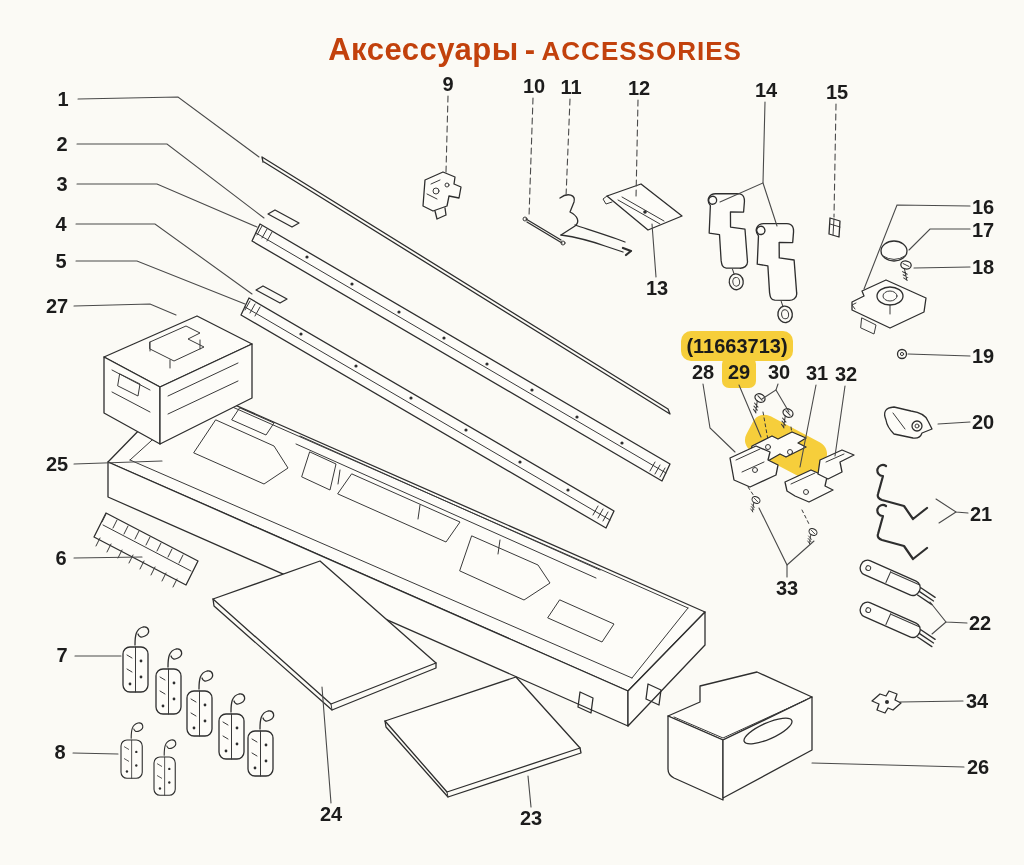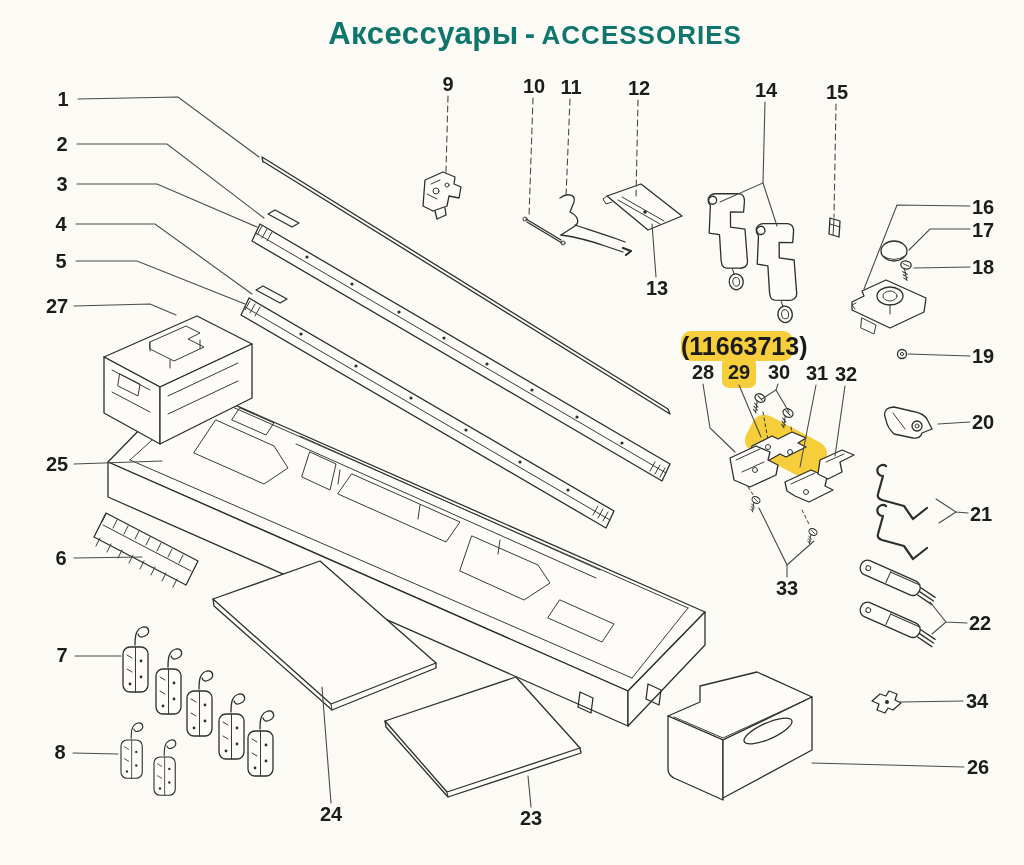--- a/index.html
+++ b/index.html
@@ -1,25 +1,25 @@
 <!DOCTYPE html>
 <html><head>
 <meta charset="utf-8">
 <style>
   html,body{margin:0;padding:0;}
   body{width:1024px;height:865px;position:relative;background:#FBFAF5;
        font-family:"Liberation Sans",sans-serif;overflow:hidden;}
-  .page-title{position:absolute;top:16px;left:535px;transform:translateX(-50%);
-       white-space:nowrap;color:#0f766e;letter-spacing:.5px;}
+  .page-title{position:absolute;top:32px;left:535px;transform:translateX(-50%);
+       white-space:nowrap;color:#c2410c;letter-spacing:.5px;}
   .page-title .ru{font-size:31px;font-weight:bold;}
   .page-title .sep{font-size:31px;font-weight:bold;margin:0 6px;}
   .page-title .en{font-size:26px;font-weight:bold;letter-spacing:1px;}
   .part-badge{position:absolute;left:681px;top:331px;width:112px;height:30px;
        border-radius:10px;text-align:center;line-height:30px;
-       font-size:25px;font-weight:bold;color:#1a1a1a;z-index:5;}
+       font-size:20px;font-weight:bold;color:#1a1a1a;z-index:5;}
   svg#diagram{position:absolute;left:0;top:0;z-index:2;}
   svg *{vector-effect:none;}
   .ln{stroke:#2e2e2e;fill:none;stroke-width:1.3;stroke-linejoin:round;stroke-linecap:round;}
   .thin{stroke:#3a3a3a;fill:none;stroke-width:1;stroke-linejoin:round;stroke-linecap:round;}
   .face{fill:#FDFCF8;stroke:#2e2e2e;stroke-width:1.3;stroke-linejoin:round;}
   .dot{fill:#2e2e2e;stroke:none;}
   .wire{stroke:#2e2e2e;fill:none;stroke-width:2.2;stroke-linecap:round;stroke-linejoin:round;}
   .callout-text{font-family:"Liberation Sans",sans-serif;font-size:20px;font-weight:bold;
        fill:#1c1c1c;text-anchor:middle;}
   .leader{stroke:#4a4a4a;stroke-width:1.1;fill:none;stroke-linecap:round;}

